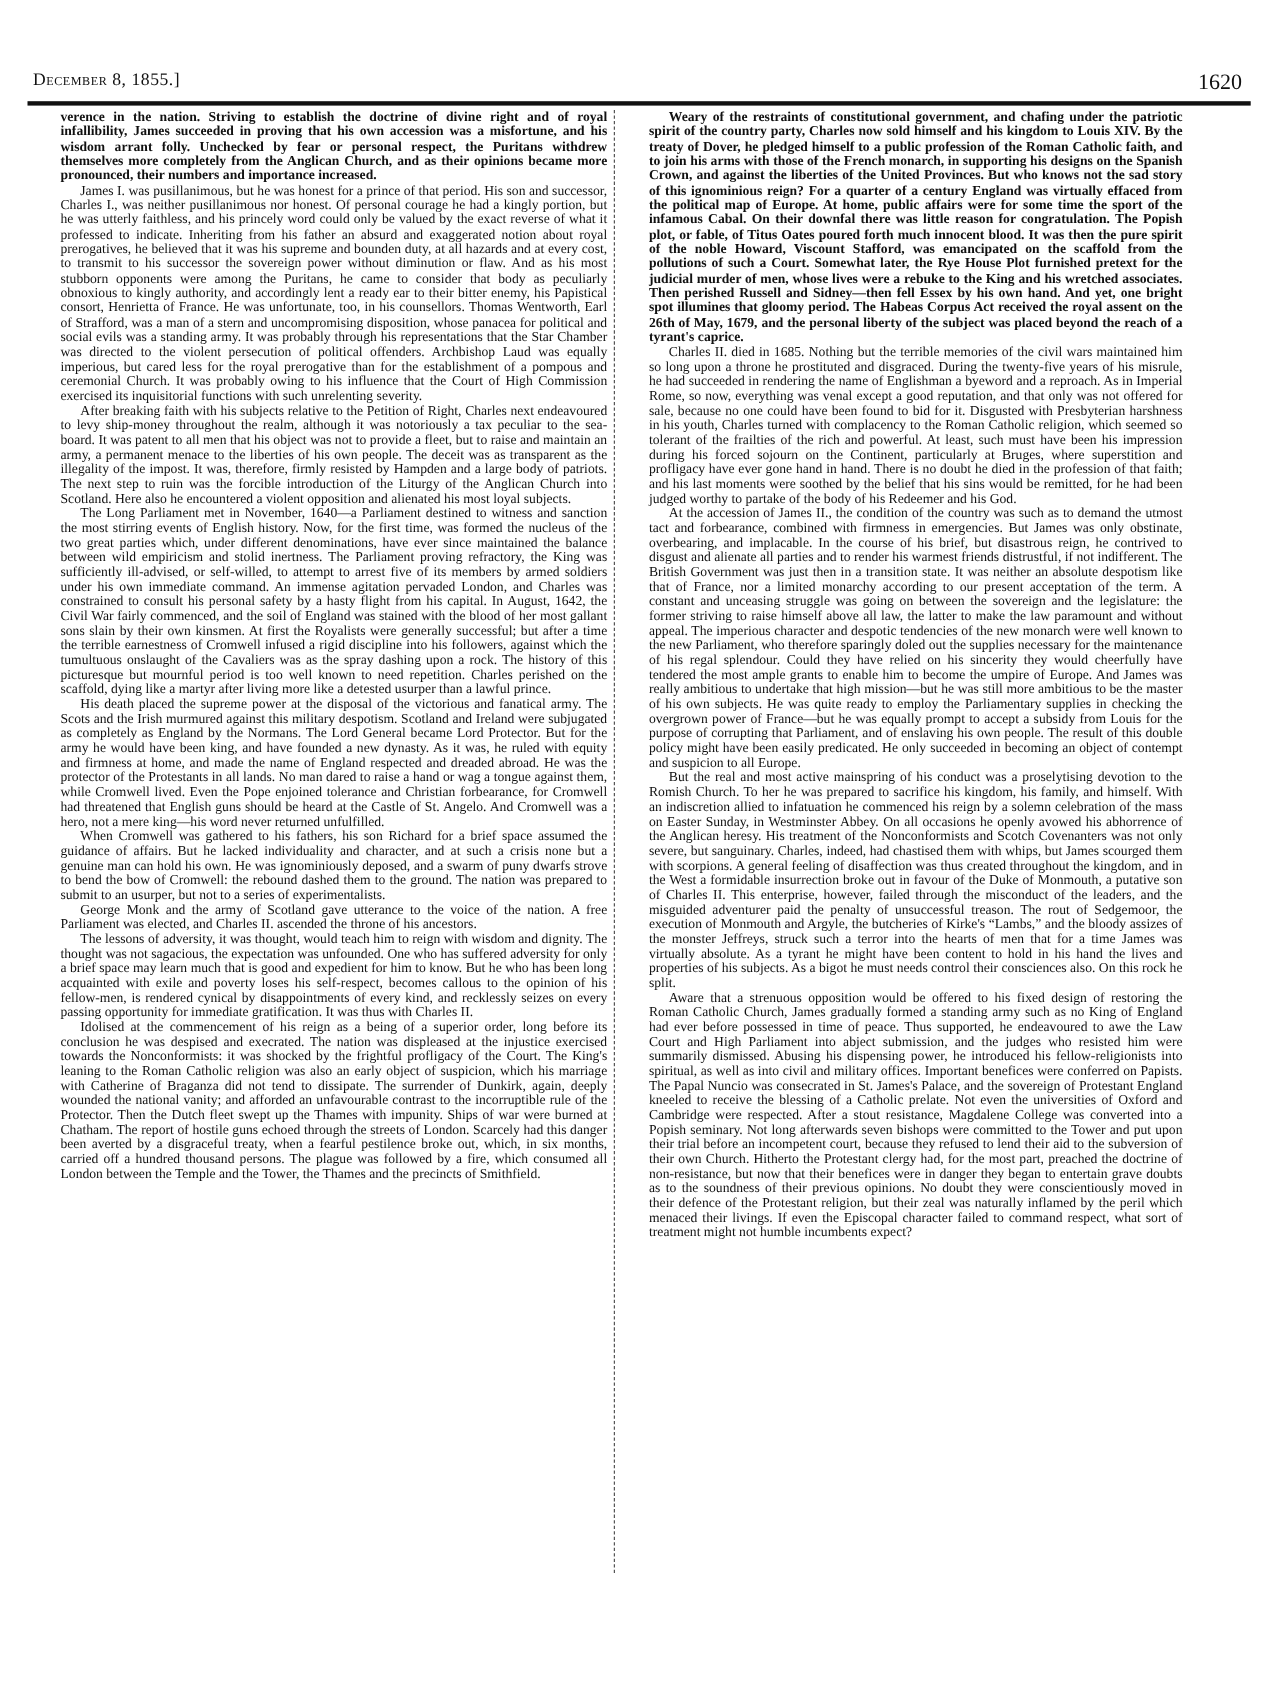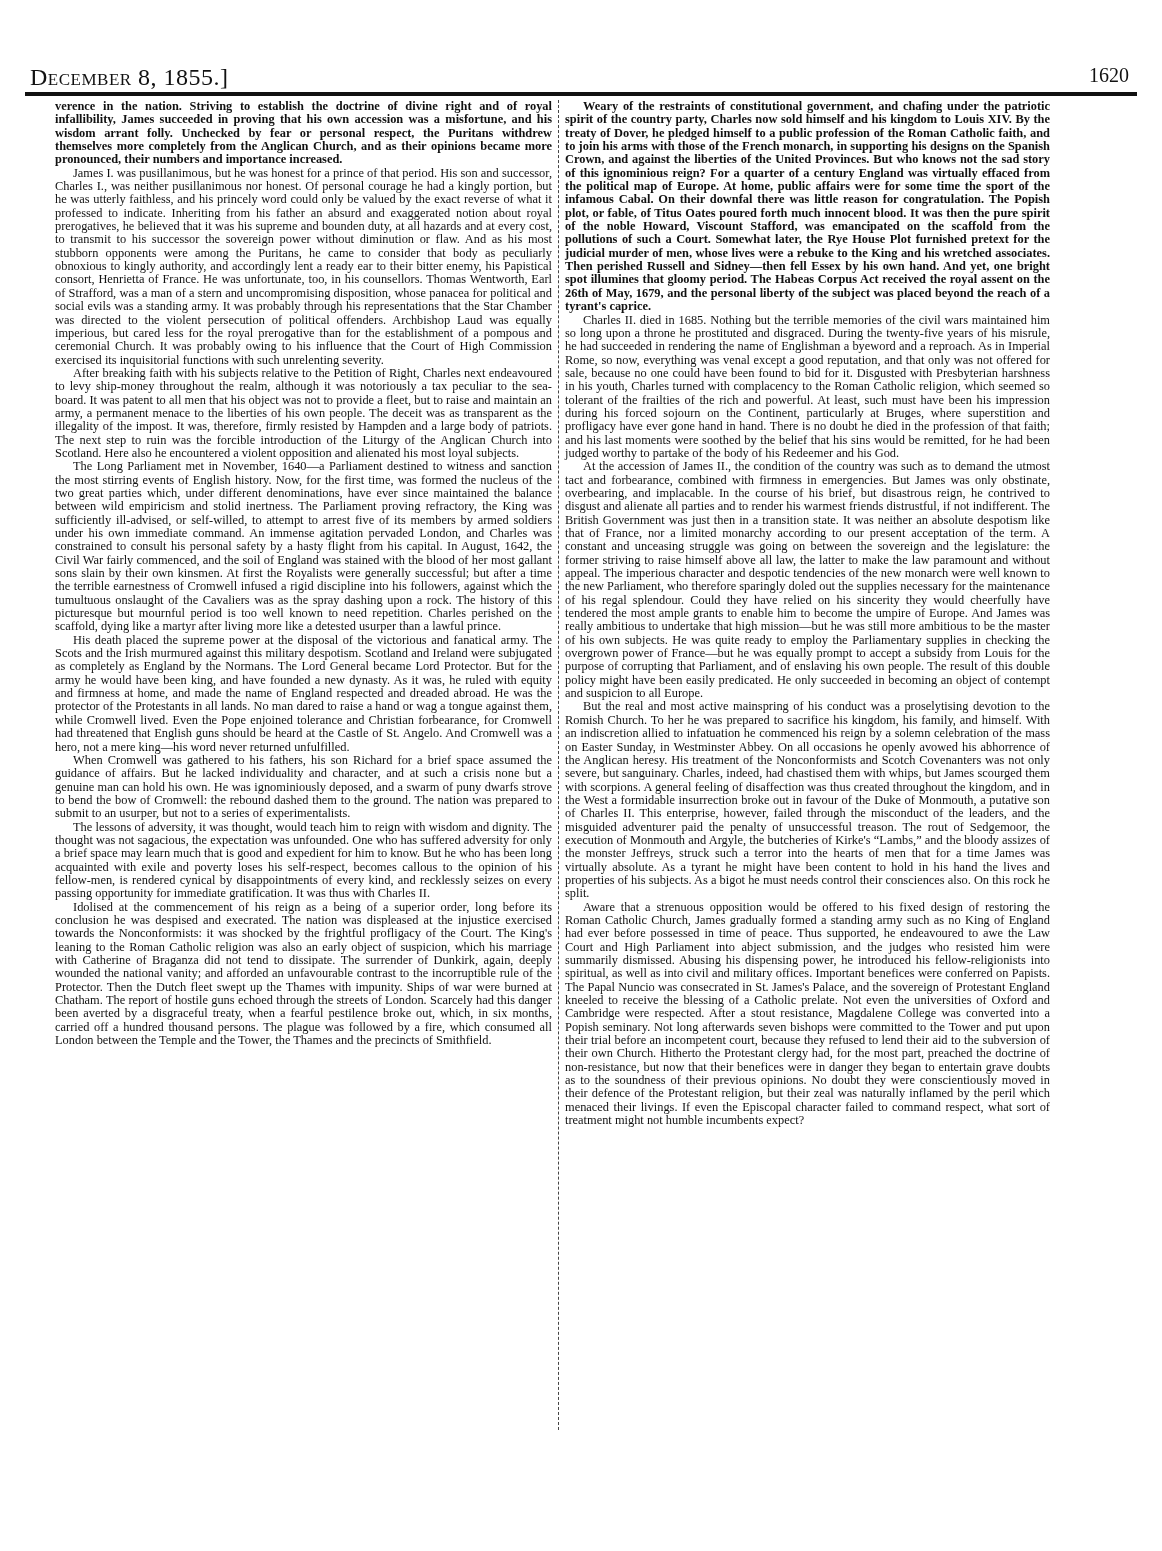--- a/index.html
+++ b/index.html
@@ -4,42 +4,42 @@
   <style>
     html, body { margin: 0; padding: 0; background: #ffffff; }
     body {
       width: 1162px; height: 1551px; position: relative; overflow: hidden;
       font-family: "Liberation Serif", "DejaVu Serif", serif; color: #111;
     }
     .masthead {
       position: absolute; left: 25px; top: 58px; width: 1112px; height: 34px;
     }
     .masthead .date {
-      position: absolute; left: 5px; top: 6px; font-size: 24px;
+      position: absolute; left: 5px; top: 6px; font-size: 16px;
       font-variant: small-caps; letter-spacing: 0.5px;
     }
     .masthead .title {
       position: absolute; left: 0; right: 0; top: 4px; text-align: center;
       font-size: 24px; font-weight: bold; letter-spacing: 10px;
       font-family: "Liberation Serif", serif;
     }
     .masthead .page {
       position: absolute; right: 8px; top: 6px; font-size: 20px;
     }
     .rule-top {
       position: absolute; left: 25px; top: 92px; width: 1112px; height: 4px;
       background: #111;
     }
     .col {
       position: absolute; top: 100px;
       font-size: 12.4px; line-height: 13.35px; text-align: justify;
       hyphens: none;
     }
     .col-left { left: 55px; width: 497px; }
-    .col-right { left: 565px; width: 485px; }
+    .col-right { left: 590px; width: 485px; }
     .col p { margin: 0; text-indent: 18px; }
     .col p.bold { font-weight: bold; }
     .col p.first { text-indent: 0; }
     .divider {
       position: absolute; left: 558px; top: 100px; width: 1px; height: 1330px;
       border-left: 1px dashed #444;
     }
   </style>
 </head>
 <body>
@@ -50,20 +50,21 @@
 </div>
 <div class="rule-top"></div>
 
 <div class="col col-left">
   <p class="first bold">verence in the nation. Striving to establish the doctrine of divine right and of royal infallibility, James succeeded in proving that his own accession was a misfortune, and his wisdom arrant folly. Unchecked by fear or personal respect, the Puritans withdrew themselves more completely from the Anglican Church, and as their opinions became more pronounced, their numbers and importance increased.</p>
   <p>James I. was pusillanimous, but he was honest for a prince of that period. His son and successor, Charles I., was neither pusillanimous nor honest. Of personal courage he had a kingly portion, but he was utterly faithless, and his princely word could only be valued by the exact reverse of what it professed to indicate. Inheriting from his father an absurd and exaggerated notion about royal prerogatives, he believed that it was his supreme and bounden duty, at all hazards and at every cost, to transmit to his successor the sovereign power without diminution or flaw. And as his most stubborn opponents were among the Puritans, he came to consider that body as peculiarly obnoxious to kingly authority, and accordingly lent a ready ear to their bitter enemy, his Papistical consort, Henrietta of France. He was unfortunate, too, in his counsellors. Thomas Wentworth, Earl of Strafford, was a man of a stern and uncompromising disposition, whose panacea for political and social evils was a standing army. It was probably through his representations that the Star Chamber was directed to the violent persecution of political offenders. Archbishop Laud was equally imperious, but cared less for the royal prerogative than for the establishment of a pompous and ceremonial Church. It was probably owing to his influence that the Court of High Commission exercised its inquisitorial functions with such unrelenting severity.</p>
   <p>After breaking faith with his subjects relative to the Petition of Right, Charles next endeavoured to levy ship-money throughout the realm, although it was notoriously a tax peculiar to the sea-board. It was patent to all men that his object was not to provide a fleet, but to raise and maintain an army, a permanent menace to the liberties of his own people. The deceit was as transparent as the illegality of the impost. It was, therefore, firmly resisted by Hampden and a large body of patriots. The next step to ruin was the forcible introduction of the Liturgy of the Anglican Church into Scotland. Here also he encountered a violent opposition and alienated his most loyal subjects.</p>
   <p>The Long Parliament met in November, 1640—a Parliament destined to witness and sanction the most stirring events of English history. Now, for the first time, was formed the nucleus of the two great parties which, under different denominations, have ever since maintained the balance between wild empiricism and stolid inertness. The Parliament proving refractory, the King was sufficiently ill-advised, or self-willed, to attempt to arrest five of its members by armed soldiers under his own immediate command. An immense agitation pervaded London, and Charles was constrained to consult his personal safety by a hasty flight from his capital. In August, 1642, the Civil War fairly commenced, and the soil of England was stained with the blood of her most gallant sons slain by their own kinsmen. At first the Royalists were generally successful; but after a time the terrible earnestness of Cromwell infused a rigid discipline into his followers, against which the tumultuous onslaught of the Cavaliers was as the spray dashing upon a rock. The history of this picturesque but mournful period is too well known to need repetition. Charles perished on the scaffold, dying like a martyr after living more like a detested usurper than a lawful prince.</p>
   <p>His death placed the supreme power at the disposal of the victorious and fanatical army. The Scots and the Irish murmured against this military despotism. Scotland and Ireland were subjugated as completely as England by the Normans. The Lord General became Lord Protector. But for the army he would have been king, and have founded a new dynasty. As it was, he ruled with equity and firmness at home, and made the name of England respected and dreaded abroad. He was the protector of the Protestants in all lands. No man dared to raise a hand or wag a tongue against them, while Cromwell lived. Even the Pope enjoined tolerance and Christian forbearance, for Cromwell had threatened that English guns should be heard at the Castle of St. Angelo. And Cromwell was a hero, not a mere king—his word never returned unfulfilled.</p>
   <p>When Cromwell was gathered to his fathers, his son Richard for a brief space assumed the guidance of affairs. But he lacked individuality and character, and at such a crisis none but a genuine man can hold his own. He was ignominiously deposed, and a swarm of puny dwarfs strove to bend the bow of Cromwell: the rebound dashed them to the ground. The nation was prepared to submit to an usurper, but not to a series of experimentalists.</p>
+  <p>George Monk and the army of Scotland gave utterance to the voice of the nation. A free Parliament was elected, and Charles II. ascended the throne of his ancestors.</p>
   <p>The lessons of adversity, it was thought, would teach him to reign with wisdom and dignity. The thought was not sagacious, the expectation was unfounded. One who has suffered adversity for only a brief space may learn much that is good and expedient for him to know. But he who has been long acquainted with exile and poverty loses his self-respect, becomes callous to the opinion of his fellow-men, is rendered cynical by disappointments of every kind, and recklessly seizes on every passing opportunity for immediate gratification. It was thus with Charles II.</p>
   <p>Idolised at the commencement of his reign as a being of a superior order, long before its conclusion he was despised and execrated. The nation was displeased at the injustice exercised towards the Nonconformists: it was shocked by the frightful profligacy of the Court. The King's leaning to the Roman Catholic religion was also an early object of suspicion, which his marriage with Catherine of Braganza did not tend to dissipate. The surrender of Dunkirk, again, deeply wounded the national vanity; and afforded an unfavourable contrast to the incorruptible rule of the Protector. Then the Dutch fleet swept up the Thames with impunity. Ships of war were burned at Chatham. The report of hostile guns echoed through the streets of London. Scarcely had this danger been averted by a disgraceful treaty, when a fearful pestilence broke out, which, in six months, carried off a hundred thousand persons. The plague was followed by a fire, which consumed all London between the Temple and the Tower, the Thames and the precincts of Smithfield.</p>
 </div>
 
 <div class="divider"></div>
 
 <div class="col col-right">
   <p class="bold">Weary of the restraints of constitutional government, and chafing under the patriotic spirit of the country party, Charles now sold himself and his kingdom to Louis XIV. By the treaty of Dover, he pledged himself to a public profession of the Roman Catholic faith, and to join his arms with those of the French monarch, in supporting his designs on the Spanish Crown, and against the liberties of the United Provinces. But who knows not the sad story of this ignominious reign? For a quarter of a century England was virtually effaced from the political map of Europe. At home, public affairs were for some time the sport of the infamous Cabal. On their downfal there was little reason for congratulation. The Popish plot, or fable, of Titus Oates poured forth much innocent blood. It was then the pure spirit of the noble Howard, Viscount Stafford, was emancipated on the scaffold from the pollutions of such a Court. Somewhat later, the Rye House Plot furnished pretext for the judicial murder of men, whose lives were a rebuke to the King and his wretched associates. Then perished Russell and Sidney—then fell Essex by his own hand. And yet, one bright spot illumines that gloomy period. The Habeas Corpus Act received the royal assent on the 26th of May, 1679, and the personal liberty of the subject was placed beyond the reach of a tyrant's caprice.</p>
   <p>Charles II. died in 1685. Nothing but the terrible memories of the civil wars maintained him so long upon a throne he prostituted and disgraced. During the twenty-five years of his misrule, he had succeeded in rendering the name of Englishman a byeword and a reproach. As in Imperial Rome, so now, everything was venal except a good reputation, and that only was not offered for sale, because no one could have been found to bid for it. Disgusted with Presbyterian harshness in his youth, Charles turned with complacency to the Roman Catholic religion, which seemed so tolerant of the frailties of the rich and powerful. At least, such must have been his impression during his forced sojourn on the Continent, particularly at Bruges, where superstition and profligacy have ever gone hand in hand. There is no doubt he died in the profession of that faith; and his last moments were soothed by the belief that his sins would be remitted, for he had been judged worthy to partake of the body of his Redeemer and his God.</p>
   <p>At the accession of James II., the condition of the country was such as to demand the utmost tact and forbearance, combined with firmness in emergencies. But James was only obstinate, overbearing, and implacable. In the course of his brief, but disastrous reign, he contrived to disgust and alienate all parties and to render his warmest friends distrustful, if not indifferent. The British Government was just then in a transition state. It was neither an absolute despotism like that of France, nor a limited monarchy according to our present acceptation of the term. A constant and unceasing struggle was going on between the sovereign and the legislature: the former striving to raise himself above all law, the latter to make the law paramount and without appeal. The imperious character and despotic tendencies of the new monarch were well known to the new Parliament, who therefore sparingly doled out the supplies necessary for the maintenance of his regal splendour. Could they have relied on his sincerity they would cheerfully have tendered the most ample grants to enable him to become the umpire of Europe. And James was really ambitious to undertake that high mission—but he was still more ambitious to be the master of his own subjects. He was quite ready to employ the Parliamentary supplies in checking the overgrown power of France—but he was equally prompt to accept a subsidy from Louis for the purpose of corrupting that Parliament, and of enslaving his own people. The result of this double policy might have been easily predicated. He only succeeded in becoming an object of contempt and suspicion to all Europe.</p>

